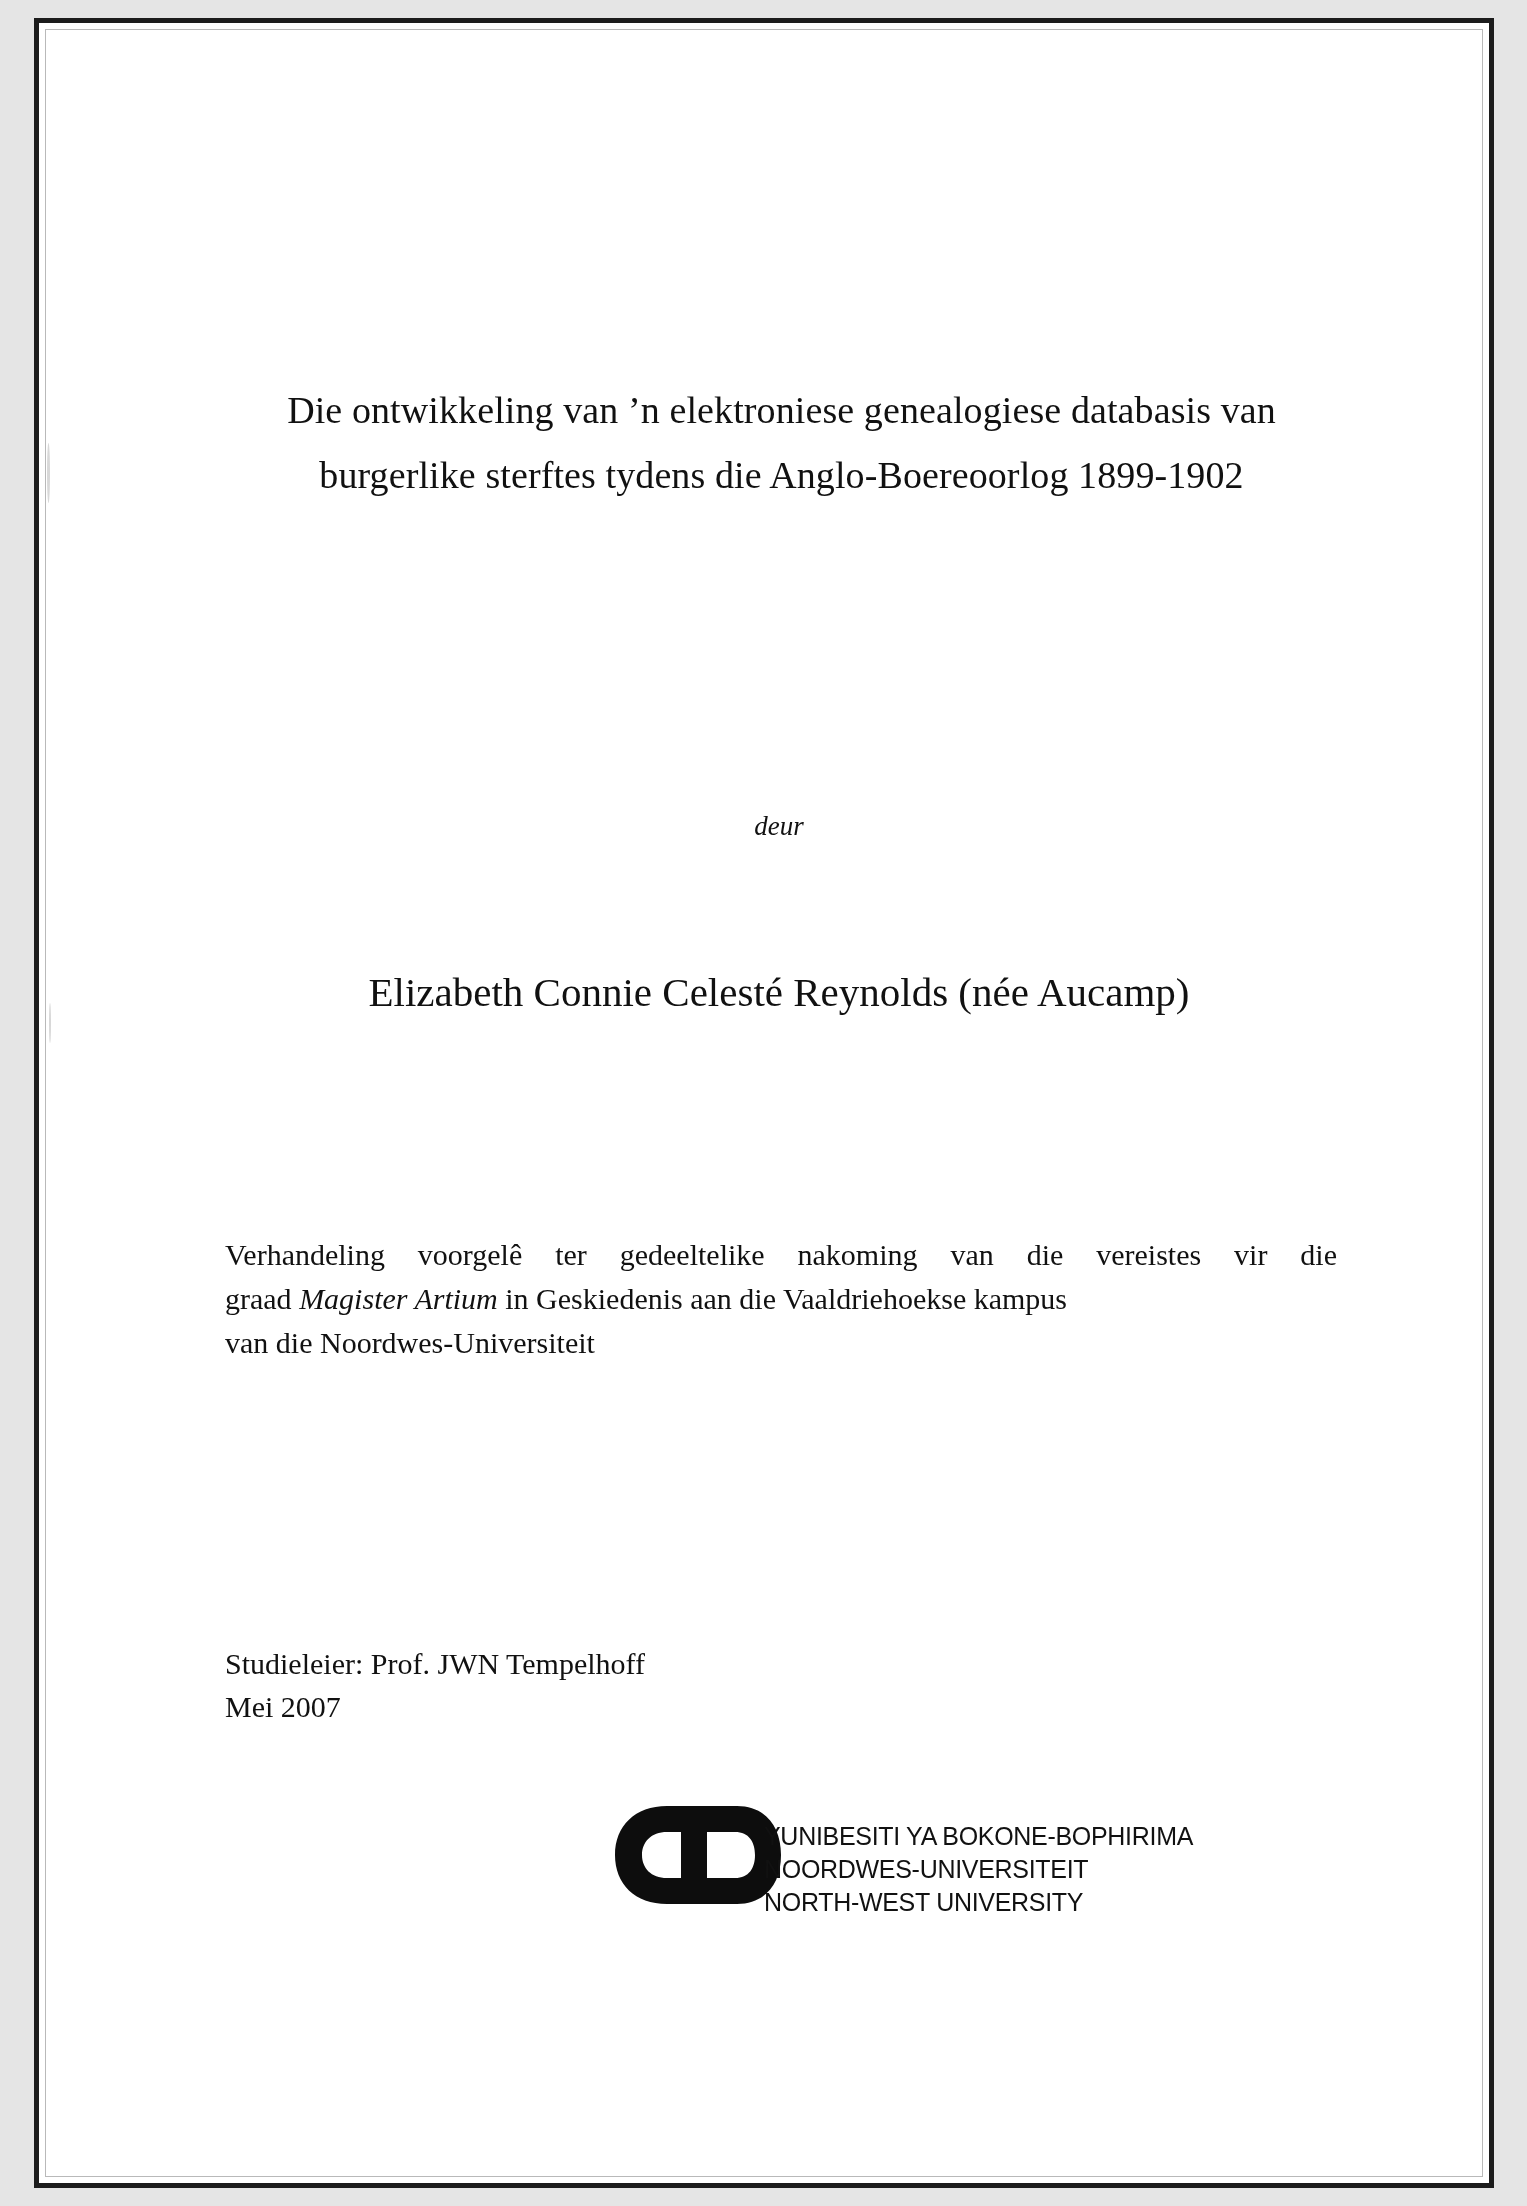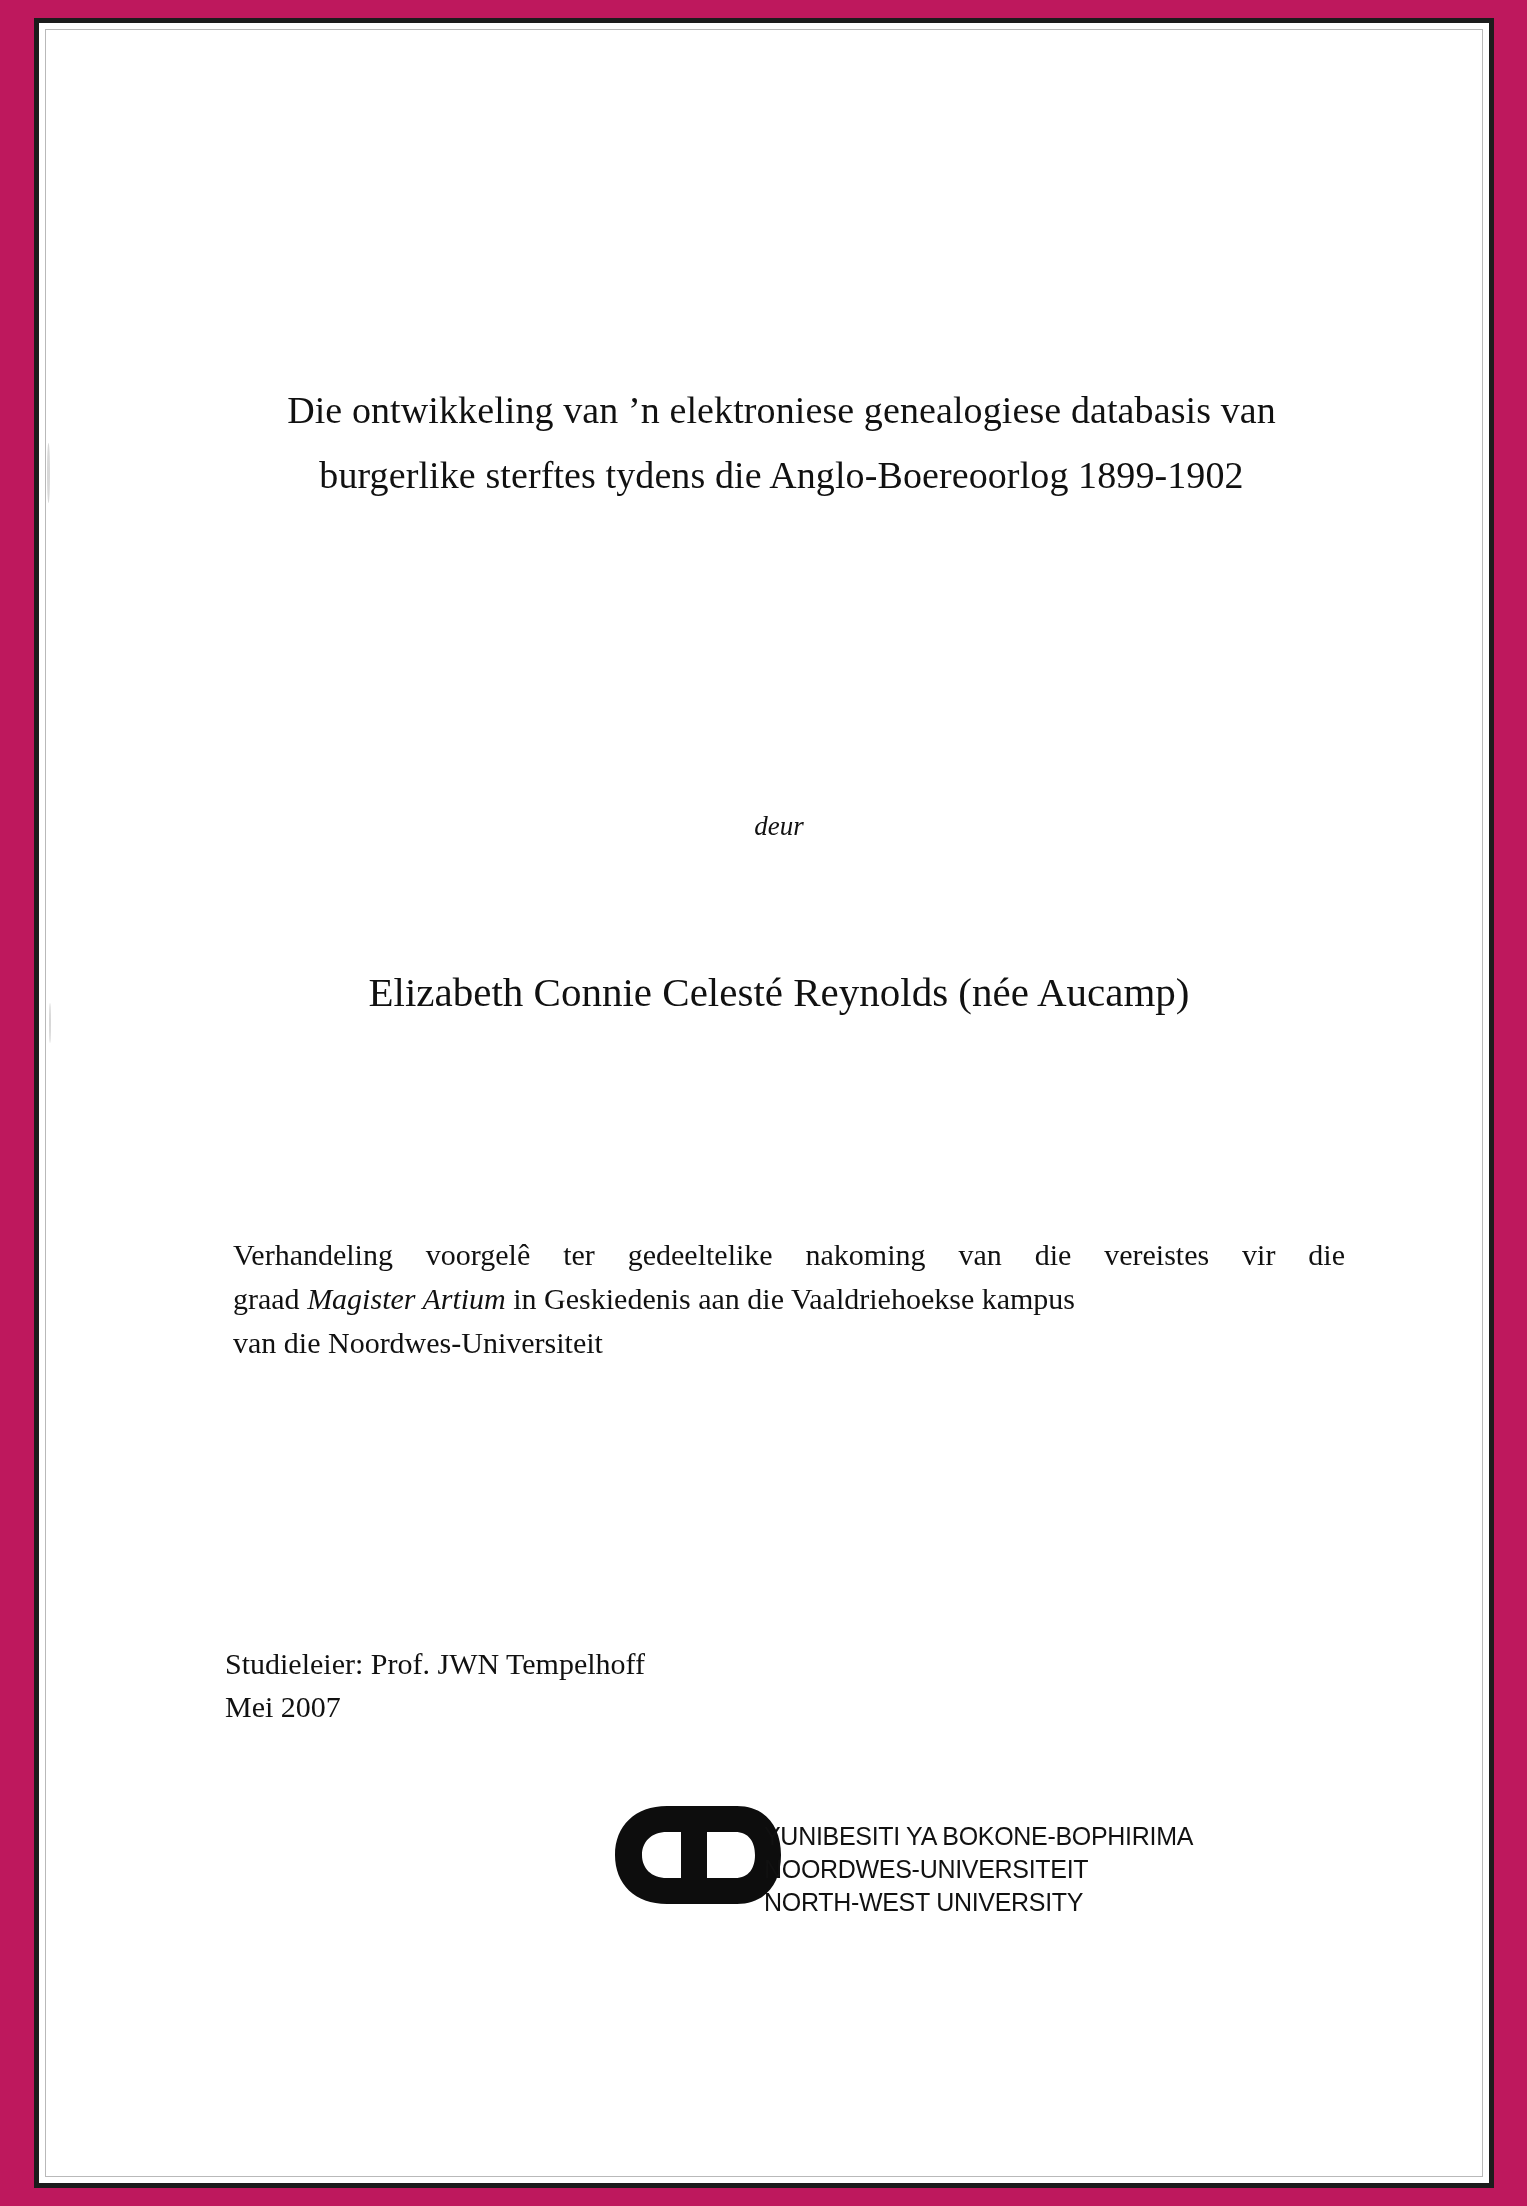--- a/index.html
+++ b/index.html
@@ -16,21 +16,21 @@
     overflow: hidden;
   }
 
   
   .scan {
     position: absolute;
     left: 0;
     top: 0;
     width: 1527px;
     height: 2206px;
-    background: #be185d;
+    background: #e5e5e5;
   }
 
   
   .page-frame {
     position: absolute;
     left: 34px;
     top: 18px;
     width: 1460px;
     height: 2170px;
     border: 5px solid #1c1c1c;
@@ -84,21 +84,21 @@
     top: 945px;
     left: 0;
     width: 1180px;
     text-align: center;
     font-size: 41px;
   }
 
   .statement {
     position: absolute;
     top: 1210px;
-    left: 44px;
+    left: 36px;
     width: 1112px;
     font-size: 30px;
     line-height: 1.46;
   }
   .statement .just {
     text-align: justify;
     text-align-last: justify;
   }
   .statement .plain {
     text-align: left;

